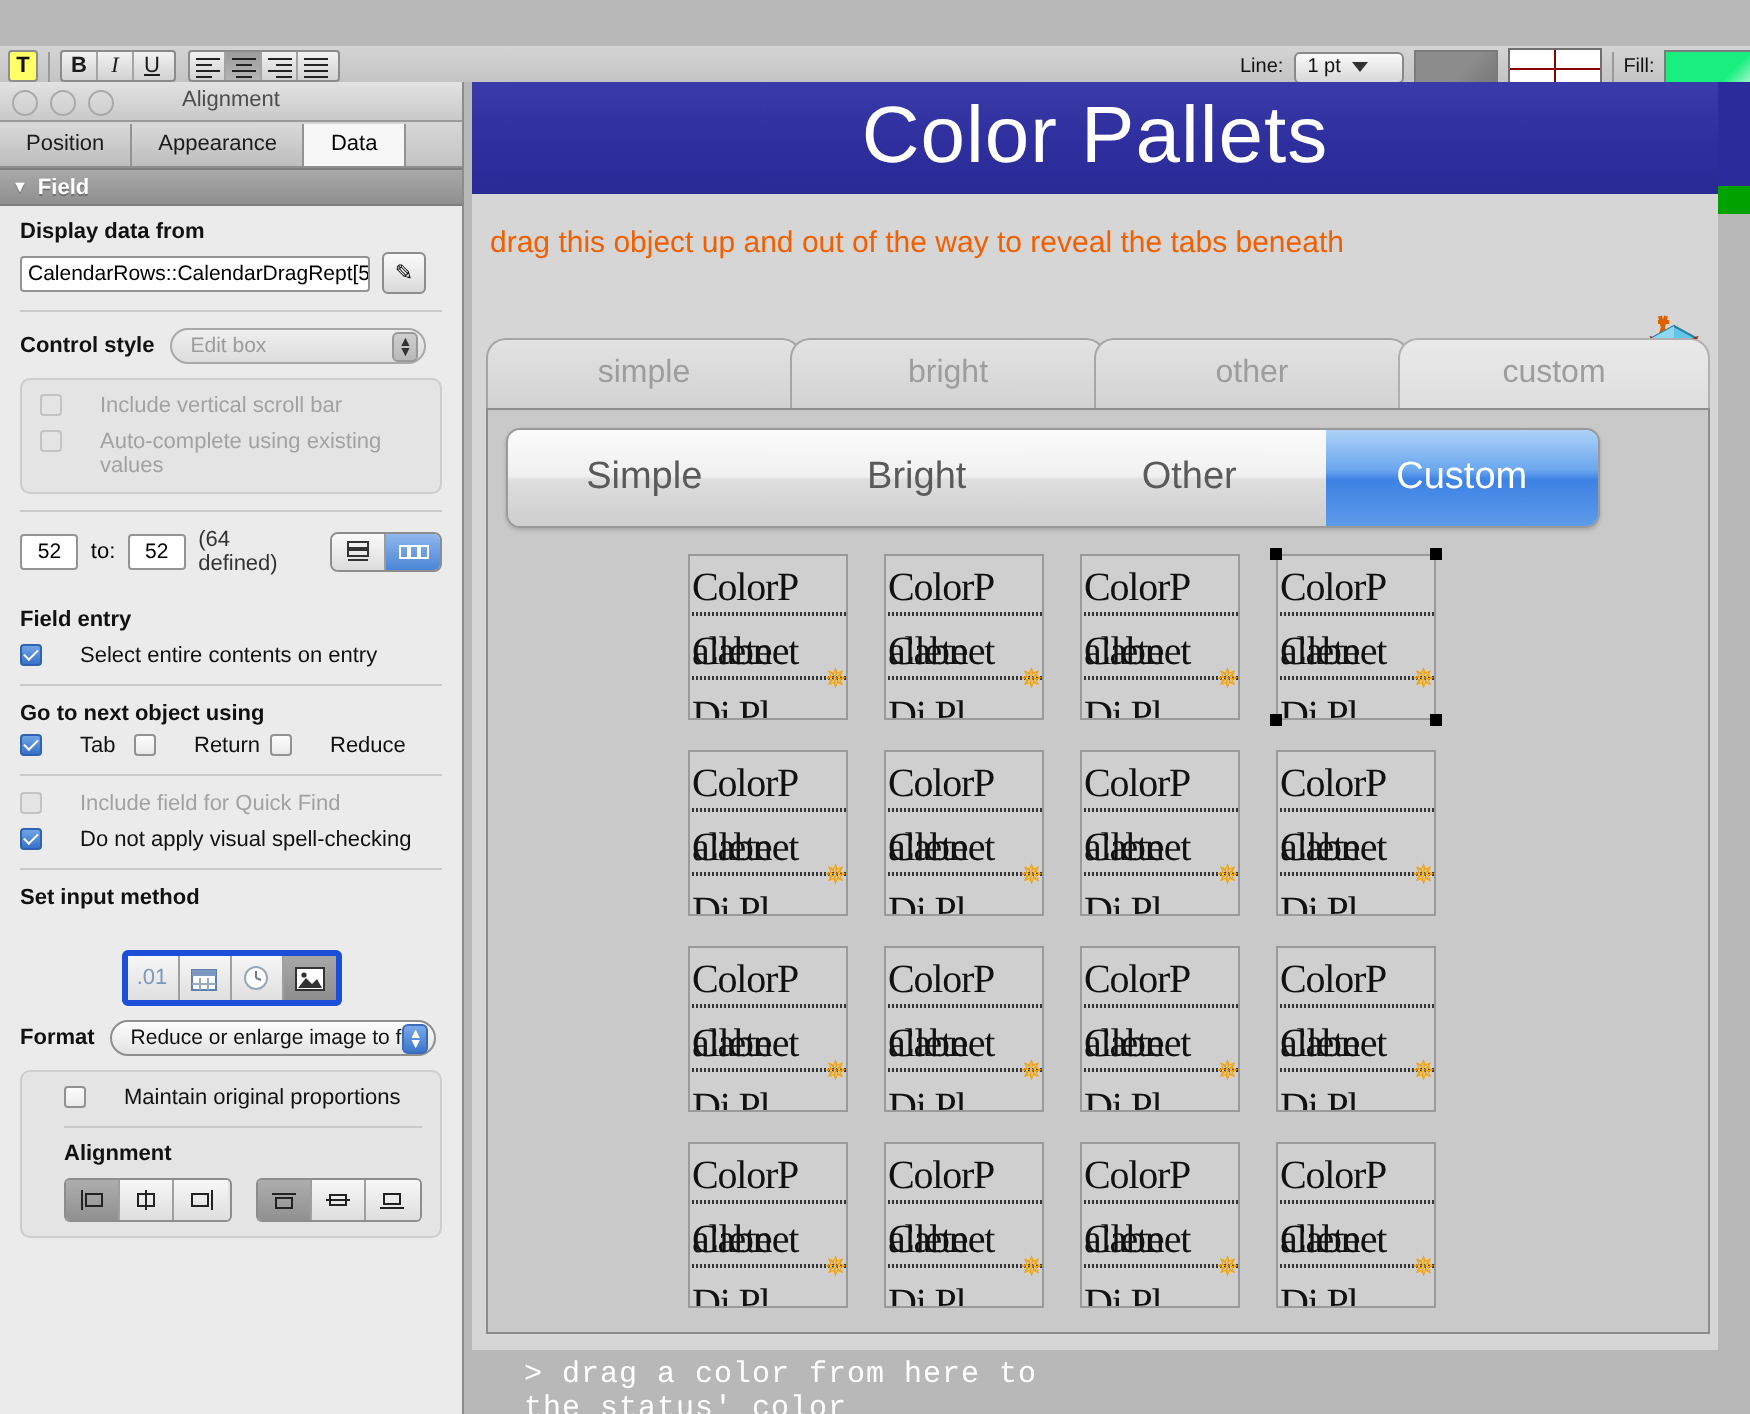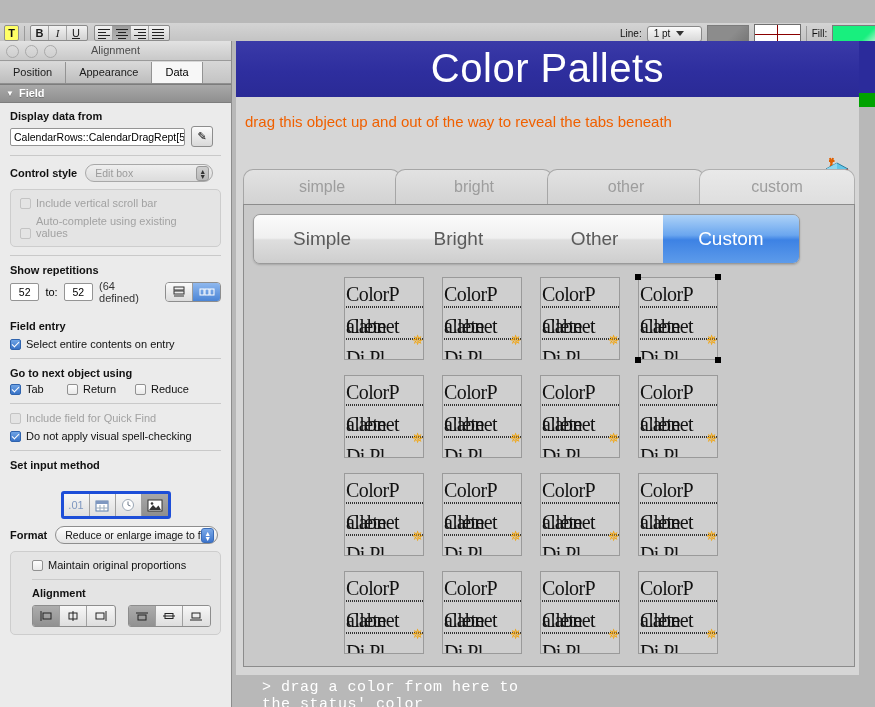--- a/index.html
+++ b/index.html
@@ -125,21 +125,21 @@
     position:absolute;right:3px;top:1px;width:13px;height:15px;border-radius:3px;
     background:linear-gradient(to bottom,#cfcfcf,#b9b9b9);border:1px solid #999;
     display:flex;flex-direction:column;align-items:center;justify-content:center;
     line-height:5px;font-size:7px;color:#333;box-sizing:border-box;
   }
   .stepper.blue{background:linear-gradient(to bottom,#7ba9e8,#3d75cc);border-color:#3a6cb8;color:#fff;}
   .groupbox{
     border:1px solid #cdcdcd;border-radius:5px;background:#e4e4e4;
     padding:7px 9px;margin-top:7px;box-sizing:border-box;
   }
-  .chk{display:flex;align-items:flex-end;gap:5px;font-size:11px;color:#111;}
+  .chk{display:flex;align-items:flex-start;gap:19px;font-size:11px;color:#111;}
   .chk.dim{color:#a2a2a2;}
   .box{
     width:11px;height:11px;border:1px solid #919191;border-radius:2px;flex:none;
     background:linear-gradient(to bottom,#fdfdfd,#e9e9e9);
     display:flex;align-items:center;justify-content:center;box-sizing:border-box;
   }
   .box.ck{background:linear-gradient(to bottom,#6fa4e6,#3872c6);border-color:#2f63ad;}
   .box.ck:after{content:"";width:6px;height:3px;border-left:1.5px solid #fff;border-bottom:1.5px solid #fff;transform:rotate(-45deg) translate(1px,-1px);}
   .box.dim{background:#e4e4e4;border-color:#c3c3c3;}
   .hr{height:1px;background:#c9c9c9;margin:8px 0;}
@@ -367,21 +367,20 @@
           <span>Include vertical scroll bar</span>
         </div>
         <div class="chk dim" style="margin-top:6px">
           <span class="box dim"></span>
           <span>Auto-complete using existing values</span>
         </div>
       </div>
 
       <div class="hr"></div>
 
-      <div class="lab">Show repetitions</div>
       <div class="row" style="margin-top:3px">
         <div class="txtfield" style="width:32px;text-align:center">52</div>
         <span>to:</span>
         <div class="txtfield" style="width:32px;text-align:center">52</div>
         <span style="color:#333">(64 defined)</span>
         <div class="smbtn-grp" style="margin-left:8px">
           <div class="smbtn">
             <svg class="mini" width="14" height="12" viewBox="0 0 14 12">
                 <rect x="2" y="1" width="10" height="3" fill="none" stroke="#333"></rect>
                 <rect x="2" y="5" width="10" height="3" fill="none" stroke="#333"></rect>

